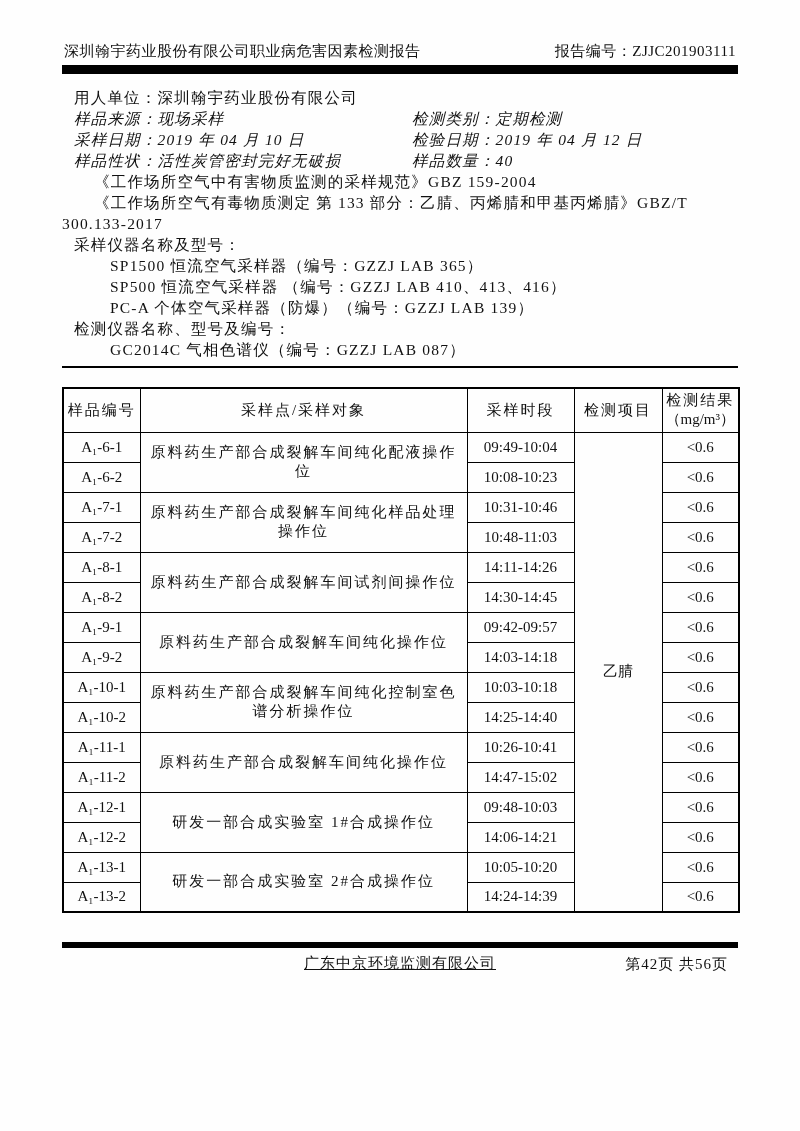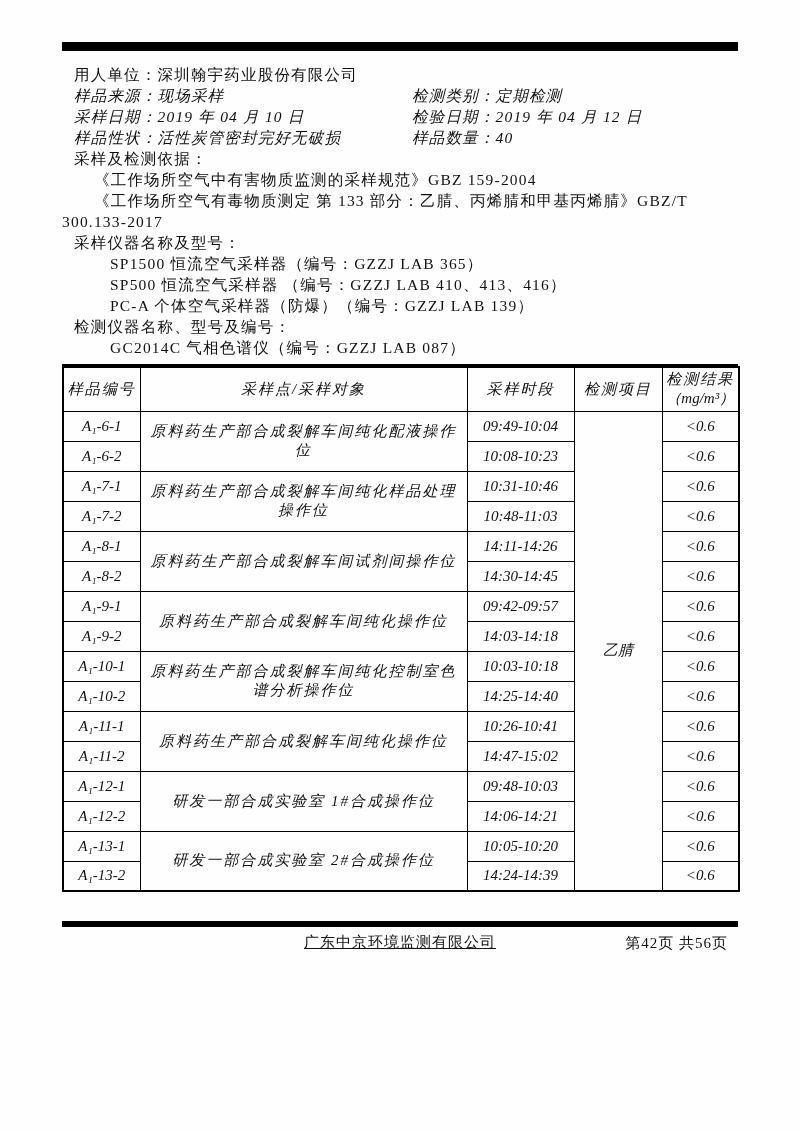--- a/index.html
+++ b/index.html
@@ -18,42 +18,46 @@
     letter-spacing:3px; margin:26px 0 13px 0; }
   
   .info { border-top:2px solid #000; border-bottom:2px solid #000;
     padding:13px 0 6px 0; font-size:15.5px; line-height:21px; letter-spacing:1.2px; }
   .iline { padding-left:12px; }
   .cols { display:flex;font-style:italic; }
   .col-l { width:338px; }
   .indent-quote { padding-left:0; text-indent:32px; max-width:628px; }
   .indent-inst { padding-left:48px;font-family:Liberation Serif, serif; }
   
-  table.results { width:676px; border-collapse:collapse;
-    table-layout:fixed; font-size:15px;font-style:italic; }
+  table.results { width:676px; margin-top:19px; border-collapse:collapse;
+    table-layout:fixed; font-size:15px; }
   table.results, table.results td, table.results th { border:1px solid #000; }
   table.results { border:2px solid #000; }
   table.results th { font-weight:normal; letter-spacing:2px; height:44px;
     text-align:center; vertical-align:middle; line-height:19px; }
   table.results td { height:30px; text-align:center; vertical-align:middle;
     padding:1px 4px; }
   td.loc { letter-spacing:2px; line-height:19px; }
   .unit-line { letter-spacing:0; }
   
   .footer { margin-top:29px; }
   .foot-rule { height:6px; background:#000; }
   .foot-row { position:relative; margin-top:6px; font-size:15px; letter-spacing:1px;text-decoration:underline; }
   .foot-company { text-align:center; }
   .foot-page { position:absolute; right:10px; top:1px; }
 </style>
 </head>
 <body>
 
 <div class="page">
 
+  <div class="hdr-row">
+    <span>深圳翰宇药业股份有限公司职业病危害因素检测报告</span>
+    <span>报告编号：ZJJC201903111</span>
+  </div>
   <div class="thick-rule"></div>
 
 
   <div class="info">
     <div class="iline">
       <span>用人单位：</span><span>深圳翰宇药业股份有限公司</span>
     </div>
     <div class="iline cols">
       <span class="col-l">
         <span>样品来源：</span><span>现场采样</span>
@@ -71,21 +75,20 @@
       </span>
     </div>
     <div class="iline cols">
       <span class="col-l">
         <span>样品性状：</span><span>活性炭管密封完好无破损</span>
       </span>
       <span class="col-r">
         <span>样品数量：</span><span>40</span>
       </span>
     </div>
-    <div class="iline">采样及检测依据：</div>
     <div class="indent-quote">《工作场所空气中有害物质监测的采样规范》GBZ 159-2004</div>
     <div class="indent-quote">《工作场所空气有毒物质测定 第 133 部分：乙腈、丙烯腈和甲基丙烯腈》GBZ/T 300.133-2017</div>
     <div class="iline">采样仪器名称及型号：</div>
     <div class="indent-inst">SP1500 恒流空气采样器（编号：GZZJ LAB 365）</div>
     <div class="indent-inst">SP500 恒流空气采样器 （编号：GZZJ LAB 410、413、416）</div>
     <div class="indent-inst">PC-A 个体空气采样器（防爆）（编号：GZZJ LAB 139）</div>
     <div class="iline">检测仪器名称、型号及编号：</div>
     <div class="indent-inst">GC2014C 气相色谱仪（编号：GZZJ LAB 087）</div>
   </div>
 

